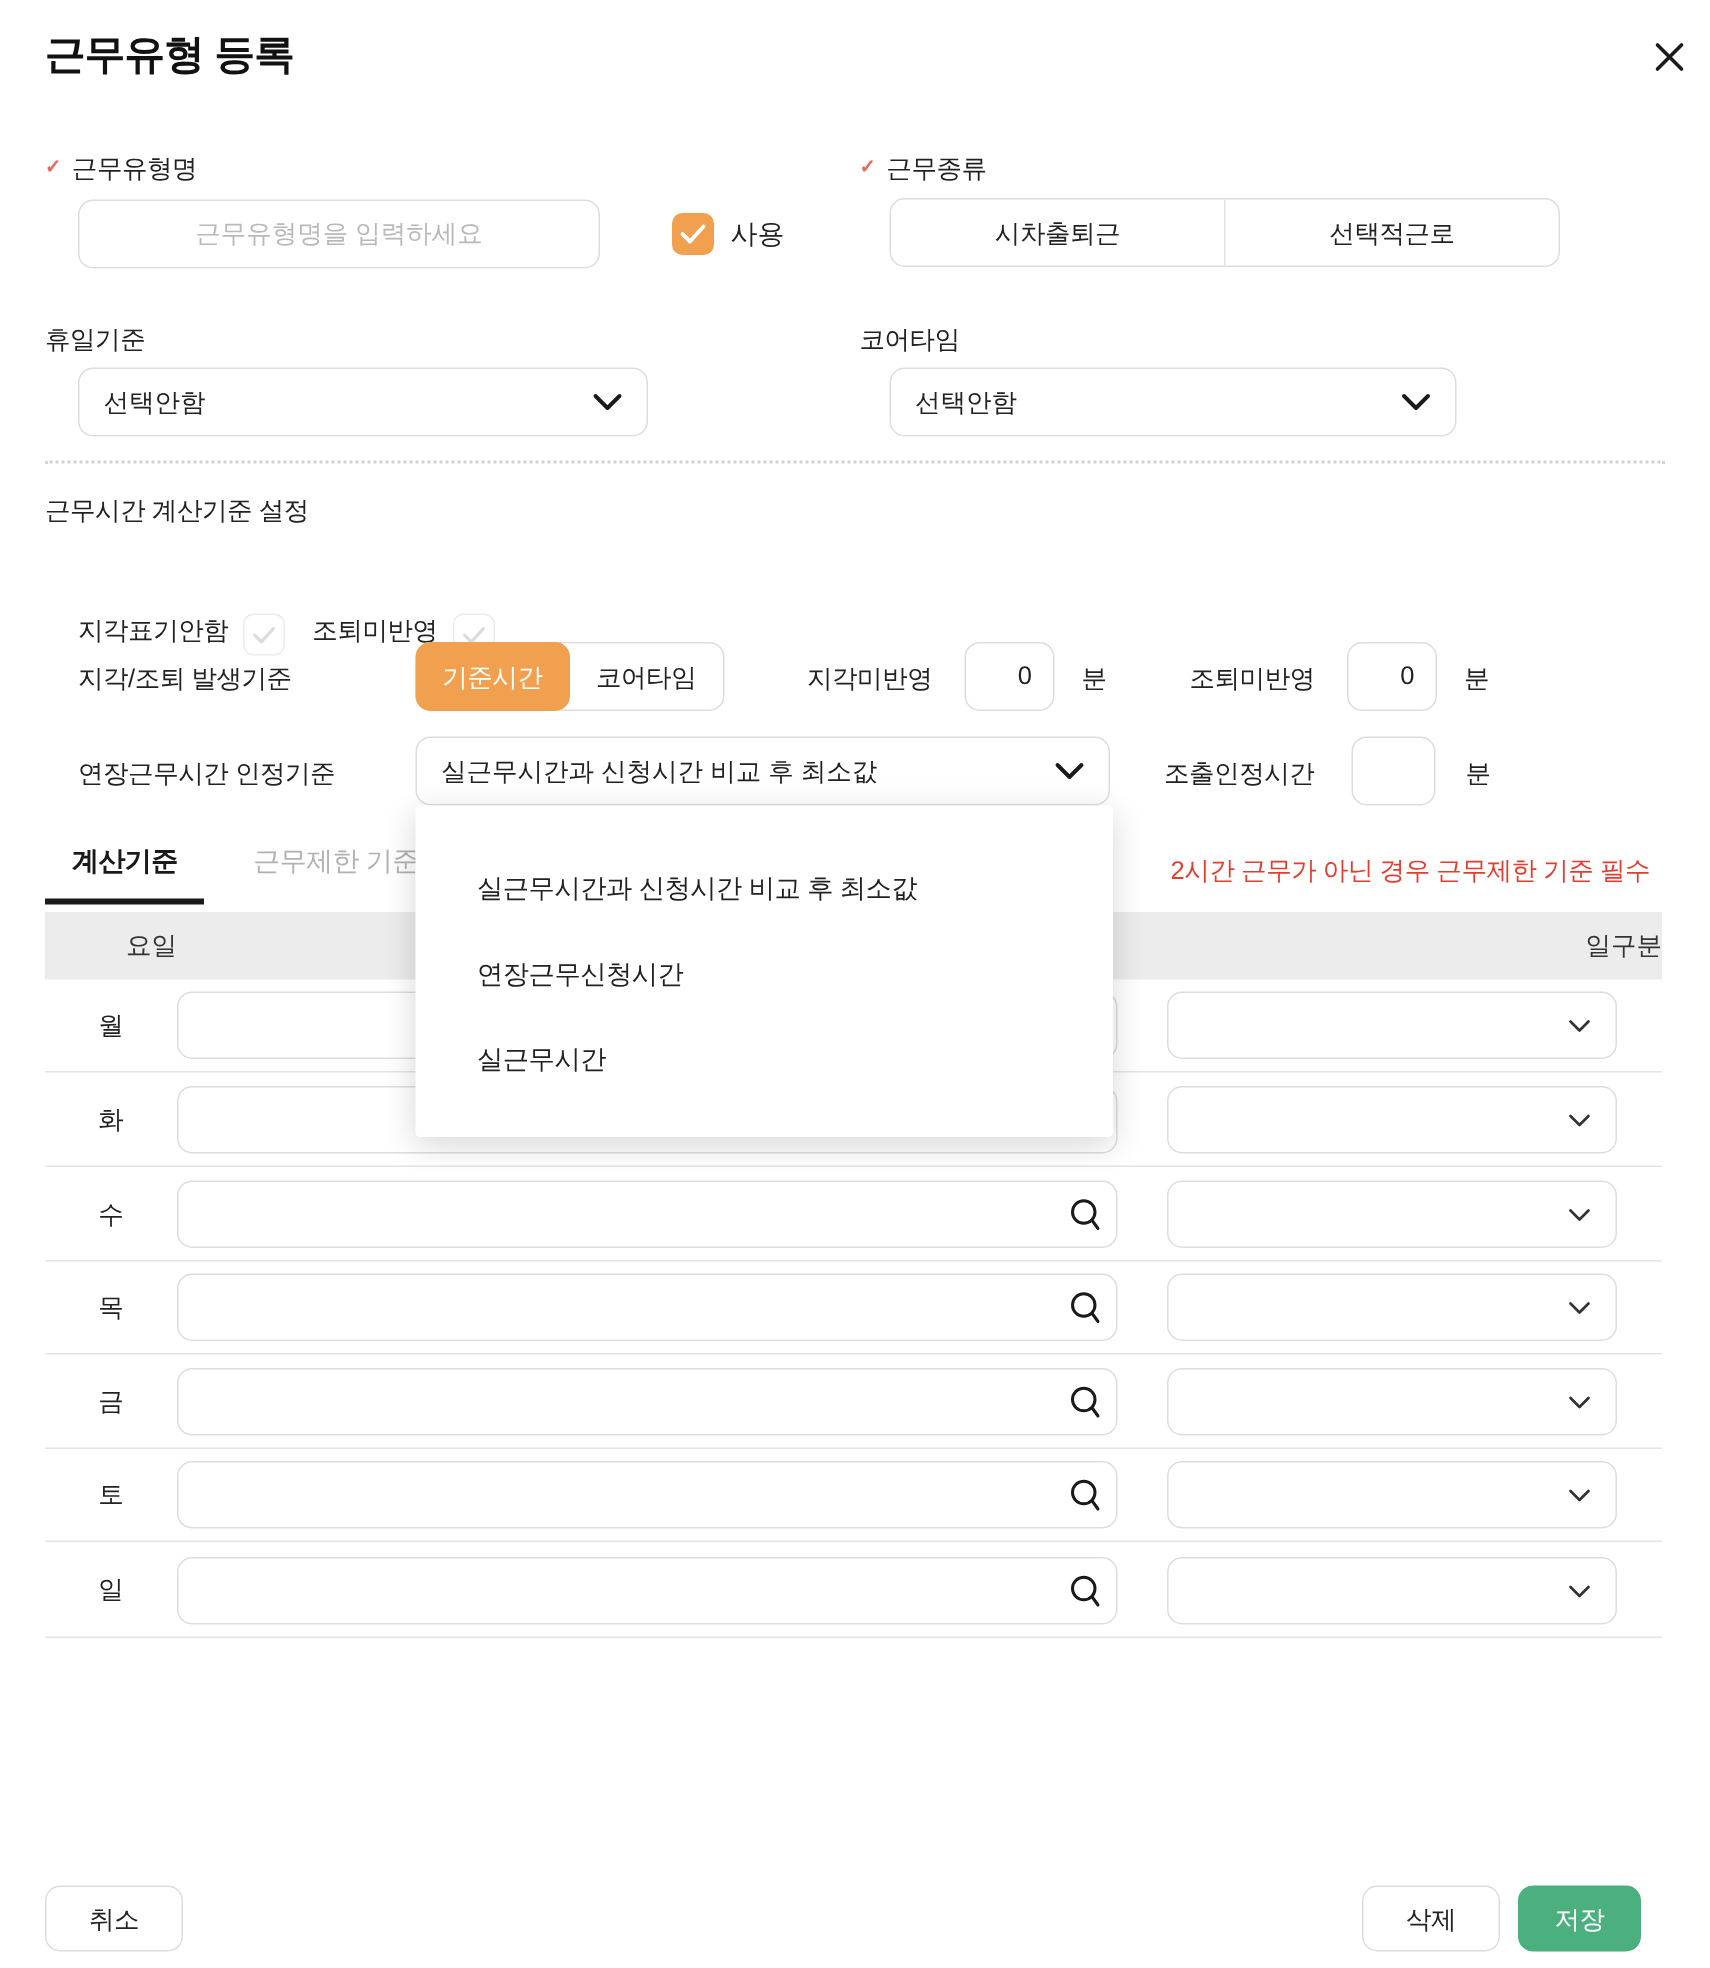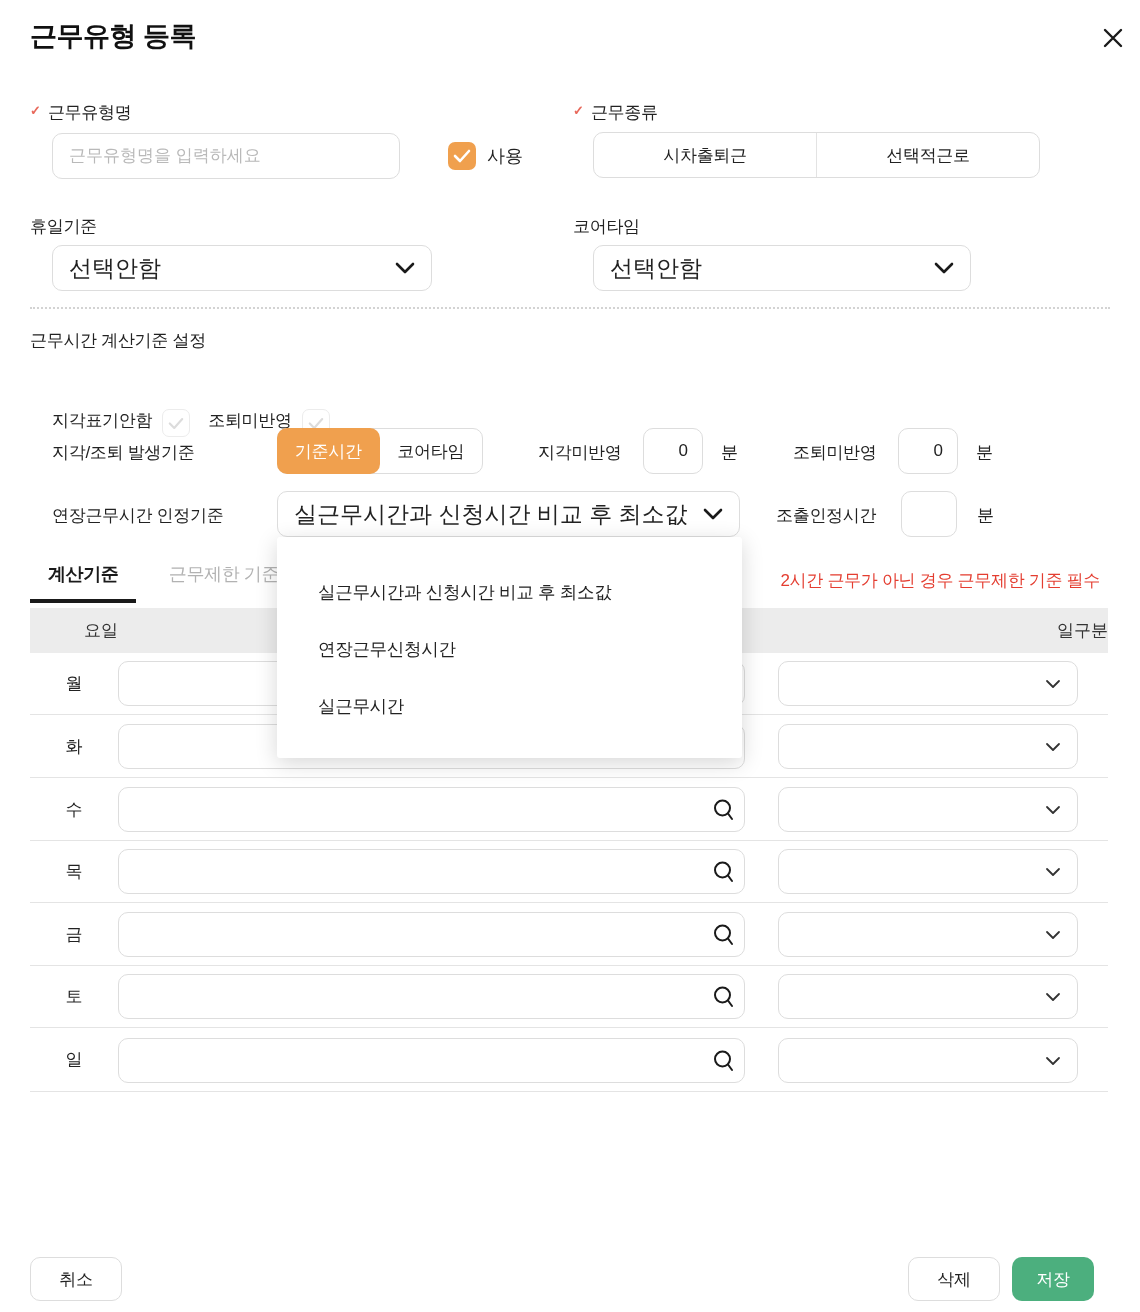--- a/index.html
+++ b/index.html
@@ -8,21 +8,21 @@
   .abs{position:absolute;box-sizing:border-box;}
   .title{font-size:27px;font-weight:700;color:#111;letter-spacing:-0.5px;}
   .lbl{font-size:17px;font-weight:500;color:#222;letter-spacing:-0.3px;}
   .req{display:inline-flex;align-items:flex-start;gap:7px;}
   .req .chk{color:#E8695B;font-size:13px;font-weight:700;line-height:20px;}
   .inp{border:1px solid #ddd;border-radius:10px;font-size:17px;color:#222;background:#fff;
        font-family:"Liberation Sans",sans-serif;padding:0 16px;outline:none;}
   .inp::placeholder{color:#b9b9b9;}
   .num{text-align:right;padding:0 14px;}
   .sel{border:1px solid #ddd;border-radius:10px;background:#fff;display:flex;align-items:center;
-       padding:0 16px;font-size:23px;color:#222;cursor:pointer;}
+       padding:0 16px;font-size:17px;color:#222;cursor:pointer;}
   .sel .chev{margin-left:auto;display:flex;}
   .seg{display:flex;border:1px solid #ddd;border-radius:10px;background:#fff;}
   .seg-item{flex:1;display:flex;align-items:center;justify-content:center;font-size:17px;
             color:#222;cursor:pointer;letter-spacing:-0.3px;}
   .seg-on{background:#F0A04E;color:#fff;border-radius:10px;margin:-1px 0 -1px -1px;font-weight:500;}
   .seg-div{border-left:1px solid #e3e3e3;font-family:Liberation Serif, serif;}
   .cb-on{width:28px;height:28px;border-radius:7px;background:#F0A04E;display:inline-flex;
          align-items:center;justify-content:center;cursor:pointer;flex:none;}
   .cb-dis{width:26px;height:26px;border-radius:7px;background:#fff;border:1.5px solid #ececec;
           display:inline-flex;align-items:center;justify-content:center;flex:none;}
@@ -56,21 +56,21 @@
   <button class="abs x-btn" style="left:1098px;top:24px;width:30px;height:30px;">
     <svg width="26" height="26" viewBox="0 0 26 26">
         <path d="M5 5 L21 21 M21 5 L5 21" stroke="#1a1a1a" stroke-width="2.4" stroke-linecap="round"></path>
       </svg>
   </button>
 
   <div class="abs req" style="left:30px;top:101px;">
     <span class="chk">✓</span>
     <span class="lbl">근무유형명</span>
   </div>
-  <input class="abs inp" style="left: 52px; top: 133px; width: 348px; height: 46px;" type="text" placeholder="근무유형명을 입력하세요">
+  <input class="abs inp" style="left: 52px; top: 133px; width: 348px; height: 46px; text-align: center;" type="text" placeholder="근무유형명을 입력하세요">
 
   <div class="abs" style="left:448px;top:142px;display:flex;align-items:center;gap:11px;">
     <span class="cb-on">
       <svg width="18" height="14" viewBox="0 0 18 14">
           <path d="M2 7 L7 12 L16 2" stroke="#fff" stroke-width="2.6" fill="none" stroke-linecap="round" stroke-linejoin="round"></path>
         </svg>
     </span>
     <span style="font-size:18px;font-weight:500;">사용</span>
   </div>
 

